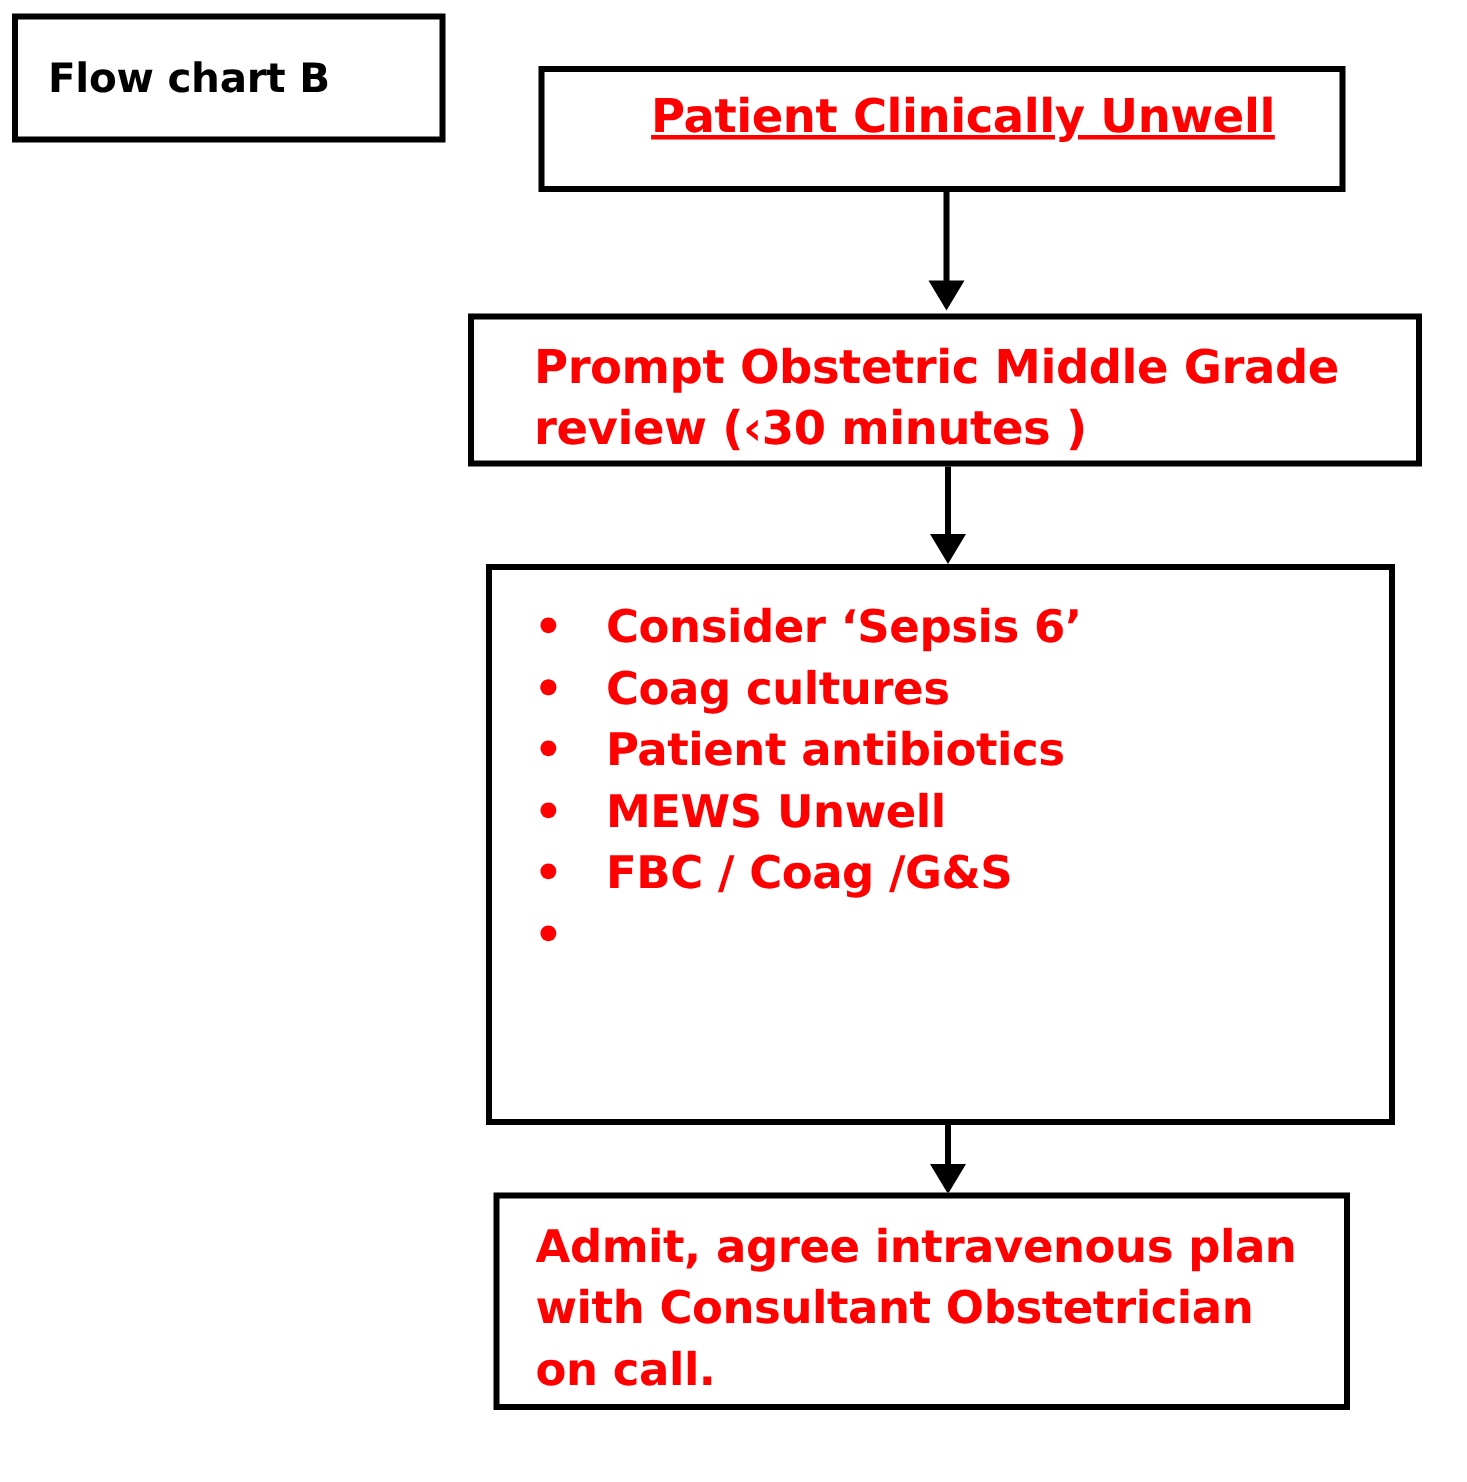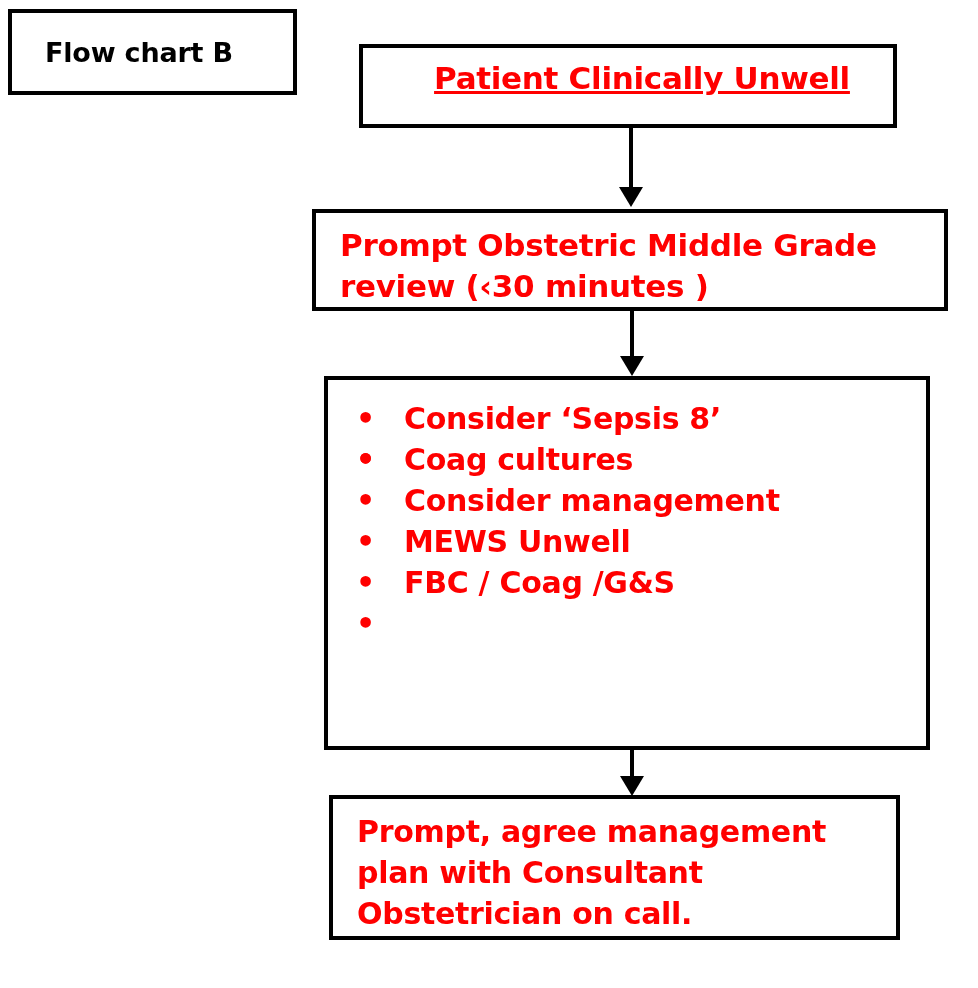--- a/index.html
+++ b/index.html
@@ -36,21 +36,21 @@
 
   
   .label-box {
     left: 8px;
     top: 9px;
     width: 289px;
     height: 86px;
     border-width: 4px;
     display: flex;
     align-items: center;
-    padding-left: 33px;
+    padding-left: 20px;
   }
   .label-box .label-text {
     color: #000000;
     font-size: 27px;
     font-weight: bold;
     letter-spacing: -0.2px;
     white-space: nowrap;
   }
 
   
@@ -71,21 +71,21 @@
     letter-spacing: -0.3px;
     white-space: nowrap;
   }
 
   
   .node-review {
     left: 312px;
     top: 209px;
     width: 636px;
     height: 102px;
-    padding: 12px 0 0 24px;
+    padding: 12px 0 0 40px;
   }
   .node-review .review-text {
     font-size: 31px;
     line-height: 41px;
     letter-spacing: -0.3px;
     display: block;
     max-width: 590px;
   }
 
   
@@ -193,32 +193,32 @@
 
   <div class="connector connector-2">
     <div class="shaft"></div>
     <div class="head"></div>
   </div>
 
   <div class="node node-actions">
     <ul class="bullet-list">
       <li class="bullet-item">
         <span class="bullet-dot">•</span>
-        <span>Consider ‘Sepsis 8’</span>
+        <span>Consider ‘Sepsis 6’</span>
       </li>
       <li class="bullet-item">
         <span class="bullet-dot">•</span>
       </li>
       <li class="bullet-item">
         <span class="bullet-dot">•</span>
         <span>Coag cultures</span>
       </li>
       <li class="bullet-item">
         <span class="bullet-dot">•</span>
-        <span>Consider management</span>
+        <span>Patient antibiotics</span>
       </li>
       <li class="bullet-item">
         <span class="bullet-dot">•</span>
         <span>MEWS Unwell</span>
       </li>
       <li class="bullet-item">
         <span class="bullet-dot">•</span>
         <span>FBC / Coag /G&amp;S</span>
       </li>
       <li class="bullet-item">
@@ -226,16 +226,16 @@
       </li>
     </ul>
   </div>
 
   <div class="connector connector-3">
     <div class="shaft"></div>
     <div class="head"></div>
   </div>
 
   <div class="node node-admit">
-    <span class="admit-text">Prompt, agree management plan with Consultant Obstetrician on call.</span>
+    <span class="admit-text">Admit, agree intravenous plan with Consultant Obstetrician on call.</span>
   </div>
 
 </div>
 
 </body></html>

